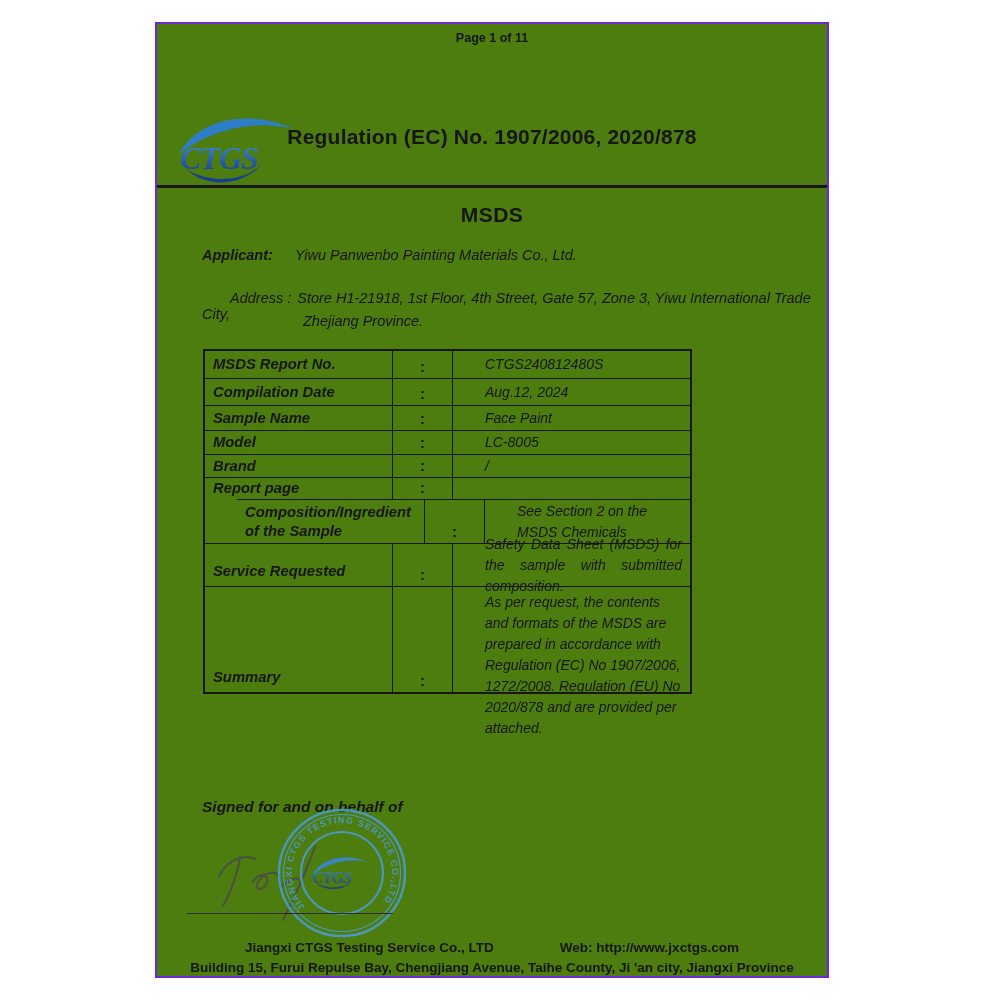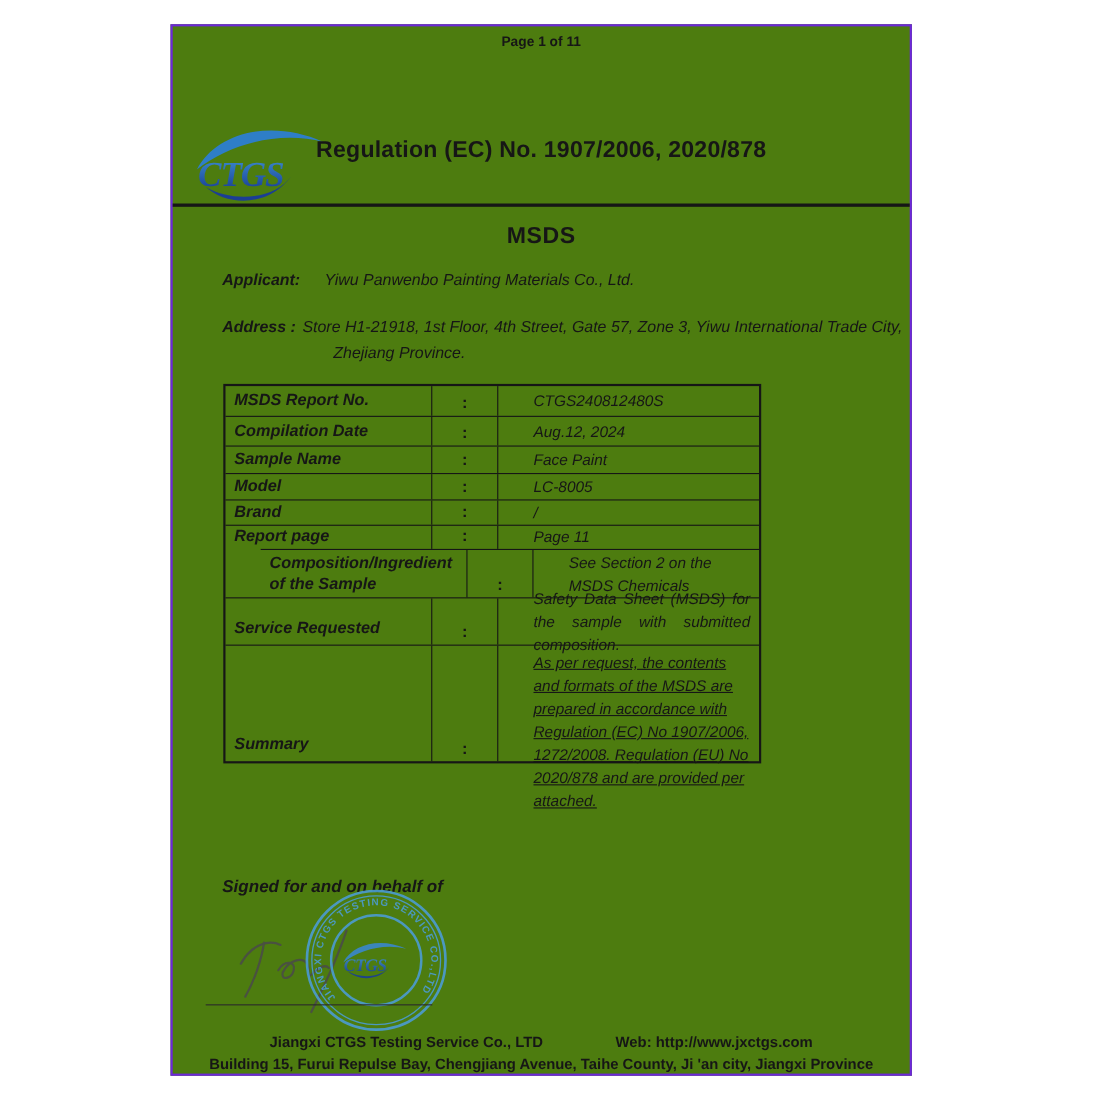--- a/index.html
+++ b/index.html
@@ -22,21 +22,21 @@
     font-size:21px;font-weight:bold;line-height:28px;letter-spacing:.2px;
   }
   .header-divider{position:absolute;left:0;right:0;top:161px;height:2.5px;background:#161616;}
   .msds-heading{
     position:absolute;left:0;width:100%;top:179px;text-align:center;
     font-size:21px;font-weight:bold;letter-spacing:.5px;
   }
   .applicant-row{position:absolute;left:45px;top:223px;font-size:14.5px;font-style:italic;}
   .applicant-row .lbl{font-weight:bold;margin-right:22px;}
   .address-row{position:absolute;left:45px;top:266px;font-size:14.5px;font-style:italic;}
-  .address-row .lbl{font-weight:bold;margin-right:6px;}
+  .address-row .lbl{font-weight:normal;margin-right:6px;margin-left:28px;}
   .address-line2{position:absolute;left:146px;top:289px;font-size:14.5px;font-style:italic;}
 
   .msds-table{
     position:absolute;left:46px;top:325px;width:489px;
     border:2px solid #161616;box-sizing:border-box;
   }
   .t-row{display:flex;border-top:1.5px solid #161616;box-sizing:border-box;}
   .t-row:first-child{border-top:none;}
   .t-label{
     width:188px;flex:0 0 188px;box-sizing:border-box;
@@ -52,21 +52,21 @@
   }
   .t-value{
     flex:1;box-sizing:border-box;
     font-style:italic;font-size:14px;line-height:21px;
     padding:2px 8px 2px 32px;display:flex;align-items:center;
   }
   .r1{height:27px;} .r2{height:27px;} .r3{height:25px;} .r4{height:24px;}
   .r5{height:23px;} .r6{height:22px;} .r7{height:44px;margin-left:32px;} .r8{height:43px;} .r9{height:106px;}
   .r8 .t-label,.r9 .t-label{align-items:flex-end;padding-bottom:5px;}
   .r8 .t-value{text-align:justify;align-items:center;}
-  .r9 .t-value{align-items:flex-start;padding-top:5px;text-decoration:underline;}
+  .r9 .t-value{align-items:flex-start;padding-top:5px;}
 
   .signed-block{
     position:absolute;left:45px;top:772px;
     font-size:15.5px;font-weight:bold;font-style:italic;line-height:22px;
   }
   .sig-squiggle{position:absolute;left:58px;top:820px;width:140px;height:78px;}
   .stamp{position:absolute;left:119px;top:783px;width:132px;height:132px;opacity:.92;}
   .sig-line{position:absolute;left:30px;top:889px;width:206px;height:0;border-top:1.5px solid #2a2a2a;}
 
   .footer-line1{
@@ -137,21 +137,20 @@
       <div class="t-value">LC-8005</div>
     </div>
     <div class="t-row r5">
       <div class="t-label">Brand</div>
       <div class="t-sep">:</div>
       <div class="t-value">/</div>
     </div>
     <div class="t-row r6">
       <div class="t-label">Report page</div>
       <div class="t-sep">:</div>
-      <div class="t-value">Page 11</div>
     </div>
     <div class="t-row r7">
       <div class="t-label">Composition/Ingredient of the Sample</div>
       <div class="t-sep">:</div>
       <div class="t-value">See Section 2 on the MSDS Chemicals</div>
     </div>
     <div class="t-row r8">
       <div class="t-label">Service Requested</div>
       <div class="t-sep">:</div>
       <div class="t-value">Safety Data Sheet (MSDS) for the sample with submitted composition.</div>

